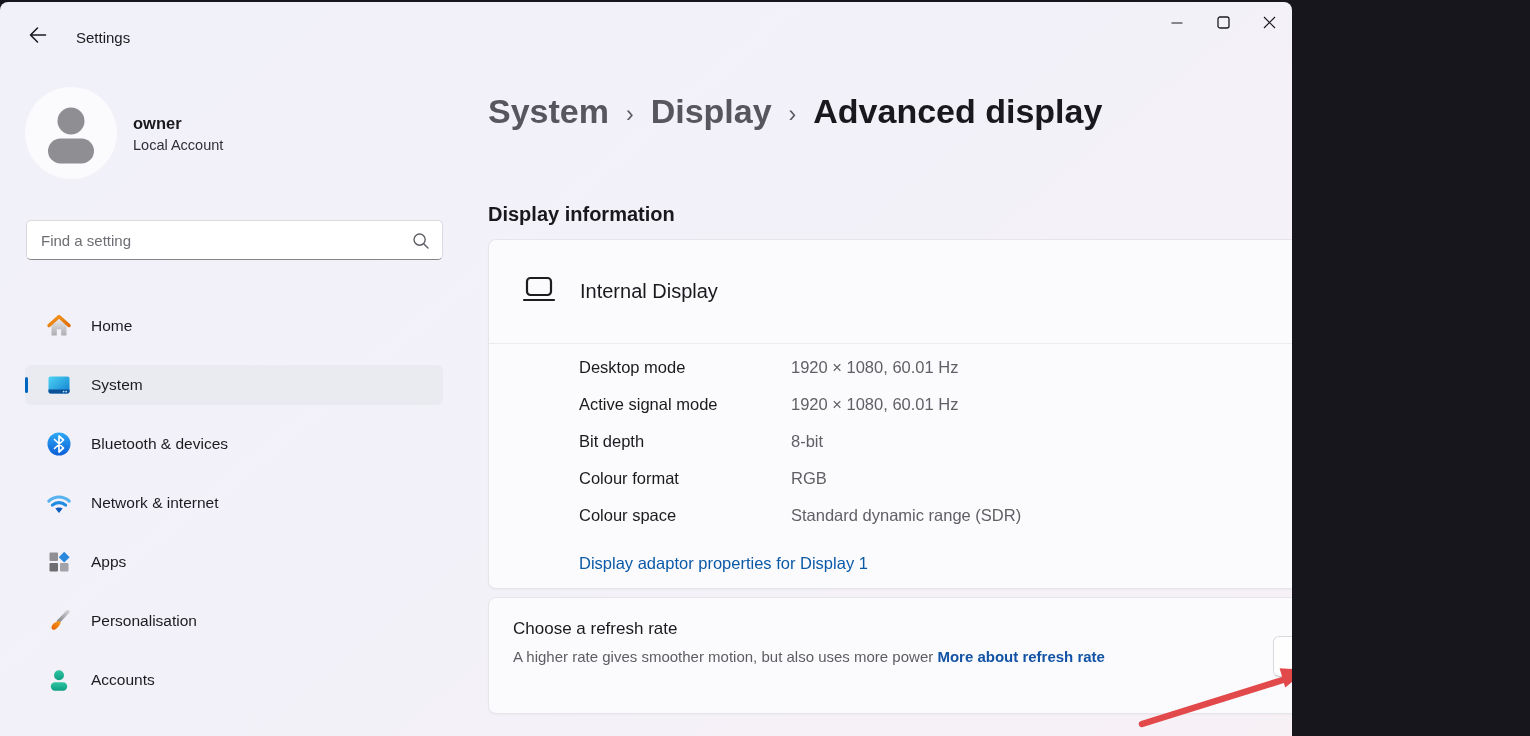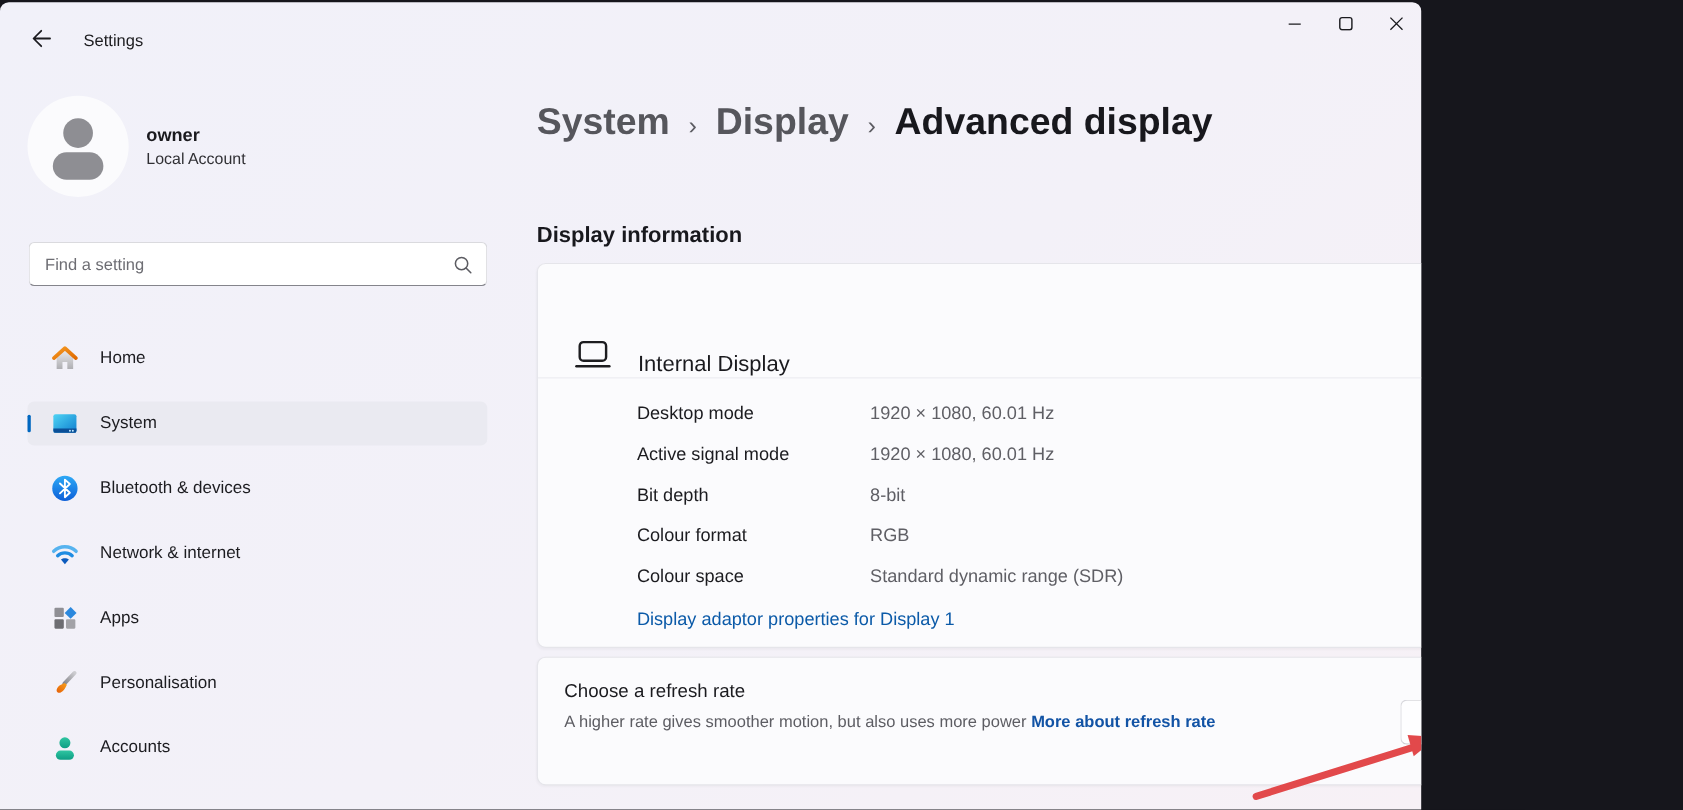--- a/index.html
+++ b/index.html
@@ -49,28 +49,28 @@
     font-size:34px; font-weight:600; color:#56565c; white-space:nowrap; }
   .breadcrumb .sep { font-size:23px; font-weight:400; color:#5c5c62; padding-top:5px; }
   .breadcrumb .current { color:#18181d; }
   .crumb { cursor:pointer; }
 
   .section-heading { position:absolute; top:201px; left:0; font-size:20px; font-weight:700; color:#18181d; }
 
   .card { position:absolute; left:0; width:1006px; background:#fbfbfd;
     border:1px solid #e5e5ea; border-radius:8px; box-shadow:0 1px 2px rgba(0,0,0,.03); }
   .card-display { top:237px; height:350px; }
-  .card-header { height:103px; display:flex; align-items:flex-end; padding:0 24px 0 32px; cursor:pointer; }
+  .card-header { height:103px; display:flex; align-items:center; padding:0 24px 0 32px; cursor:pointer; }
   .laptop-icon { margin-right:23px; flex:0 0 auto; }
   .dc-title { font-size:20px; color:#1a1a1e; }
   .dc-sub { font-size:14px; color:#5d5d63; margin-top:4px; }
   .chevron-up-btn { margin-left:auto; width:34px; height:34px; display:flex; align-items:center; justify-content:center; cursor:pointer; }
   .card-divider { border-top:1px solid #ececf0; }
   .card-body { padding:14px 0 0 90px; }
-  .detail-row { display:flex; height:37px; align-items:center; font-size:16.5px; }
+  .detail-row { display:flex; height:37px; align-items:flex-start; font-size:16.5px; }
   .detail-label { width:212px; color:#1b1b1f; }
   .detail-value { color:#5f5f65; }
   .adaptor-link { display:inline-block; margin-top:11px; font-size:16.5px; color:#0b5aa8; cursor:pointer; }
 
   .card-refresh { top:595px; height:117px; padding:21px 24px 0 24px; }
   .refresh-title { font-size:17px; color:#1a1a1e; }
   .refresh-desc { margin-top:7px; max-width:701px; font-size:15px; line-height:22.5px; color:#5d5d63; }
   .more-link { color:#1253a5; font-weight:700; cursor:pointer; }
   .dropdown { position:absolute; top:38px; right:28px; width:192px; height:41px;
     background:#fefeff; border:1px solid #d8d8dd; border-bottom-color:#c7c7cc; border-radius:6px;

